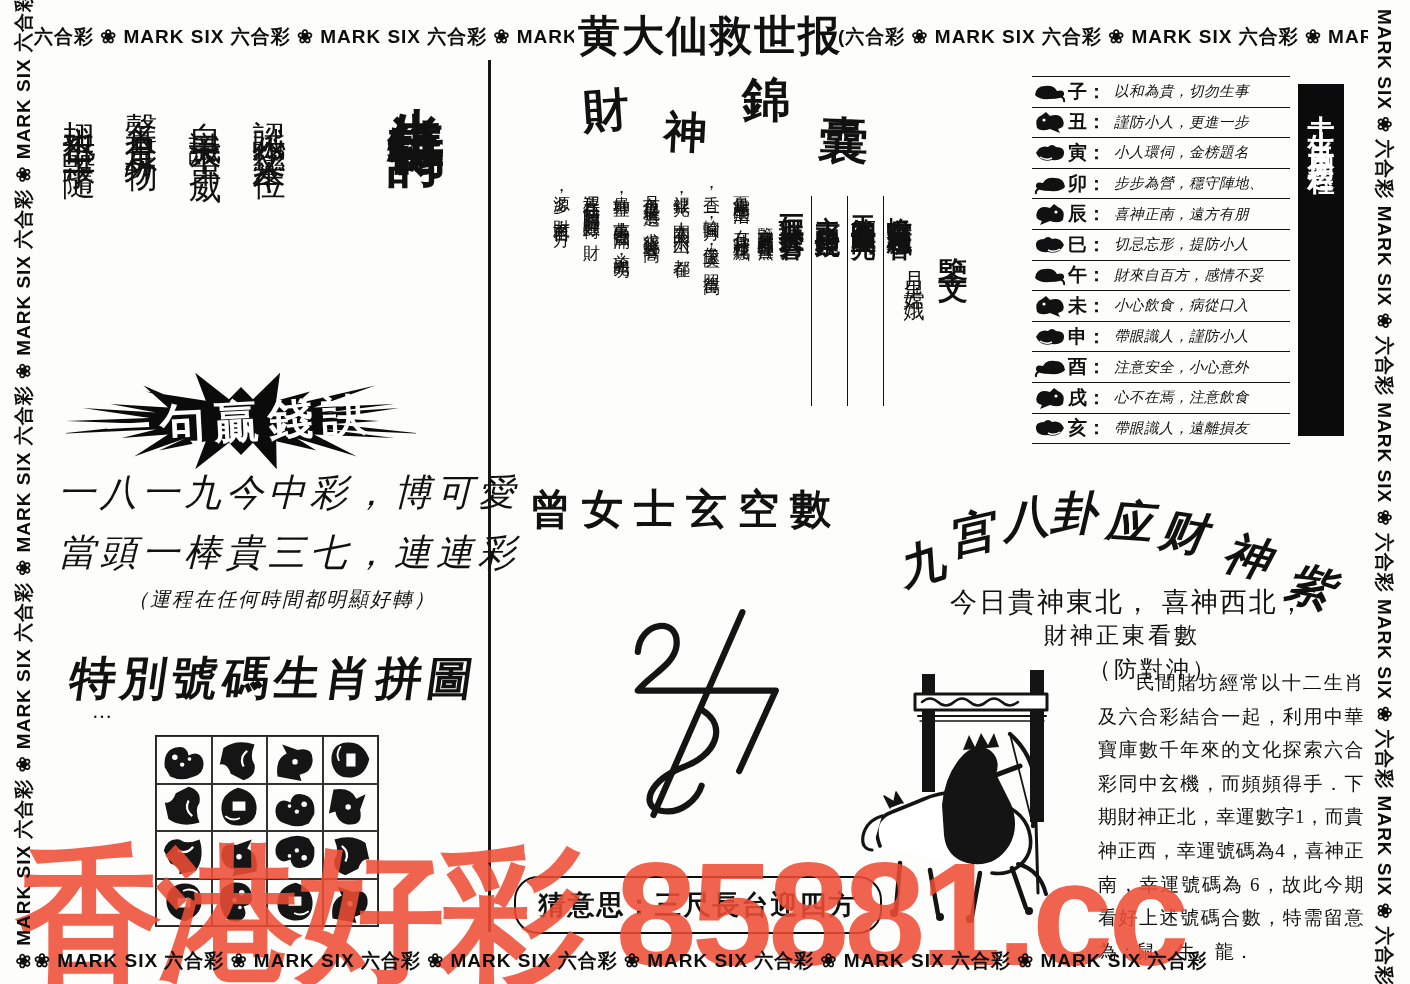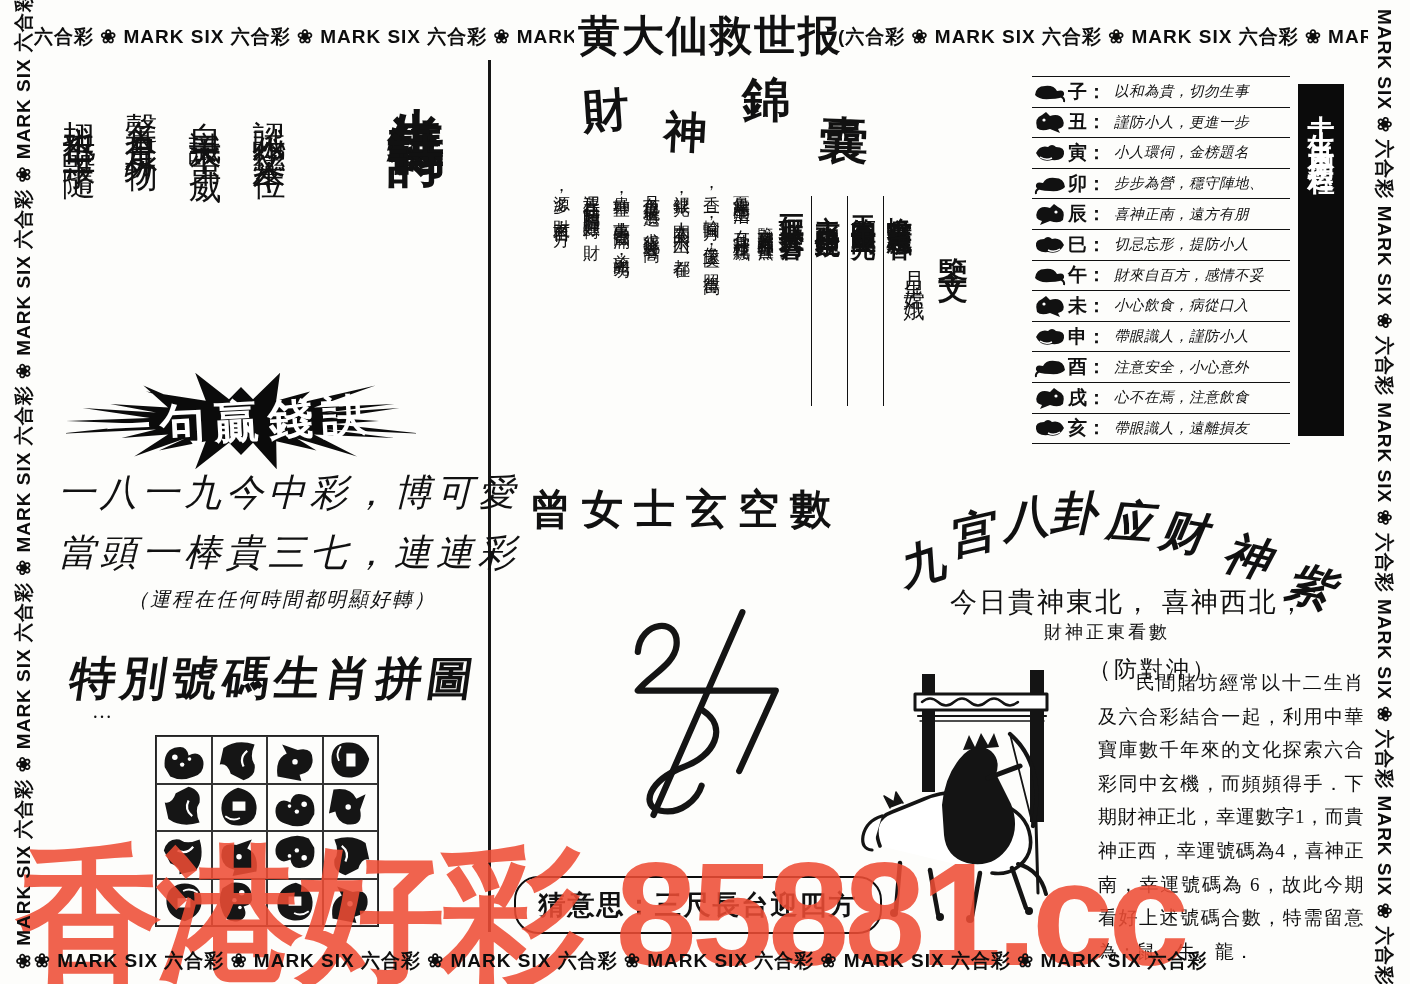--- a/index.html
+++ b/index.html
@@ -69,21 +69,21 @@
   .bg-char{font-size:46px;font-weight:700;font-style:italic;z-index:3;}
   .bg0{left:898px;top:534px;transform:rotate(-18deg);}
   .bg1{left:948px;top:504px;transform:rotate(-13deg);}
   .bg2{left:1002px;top:488px;transform:rotate(-7deg);}
   .bg3{left:1050px;top:483px;transform:rotate(-1deg);}
   .bg4{left:1106px;top:492px;transform:rotate(4deg);}
   .bg5{left:1160px;top:502px;transform:rotate(9deg);}
   .bg6{left:1224px;top:526px;transform:rotate(14deg);}
   .bg7{left:1286px;top:556px;transform:rotate(18deg);}
   .deity1{left:950px;top:584px;font-size:27px;letter-spacing:2px;white-space:nowrap;}
-  .deity2{left:1044px;top:620px;font-size:18px;letter-spacing:3px;white-space:nowrap;}
+  .deity2{left:1044px;top:620px;font-size:23px;letter-spacing:3px;white-space:nowrap;}
   .deity3{left:1088px;top:654px;font-size:23px;letter-spacing:3px;white-space:nowrap;}
   .warrior{left:860px;top:658px;width:248px;height:266px;z-index:2;}
   .rparagraph{left:1098px;top:666px;width:266px;font-size:19px;line-height:33.6px;
               text-align:justify;text-indent:38px;letter-spacing:0.5px;z-index:3;}
   
   .watermark{left:16px;top:842px;font-size:146px;font-weight:700;line-height:1;
              font-family:"Liberation Sans",sans-serif;color:#ef4d35;opacity:0.87;
              letter-spacing:-5px;white-space:nowrap;z-index:30;}
 </style>
 </head>

